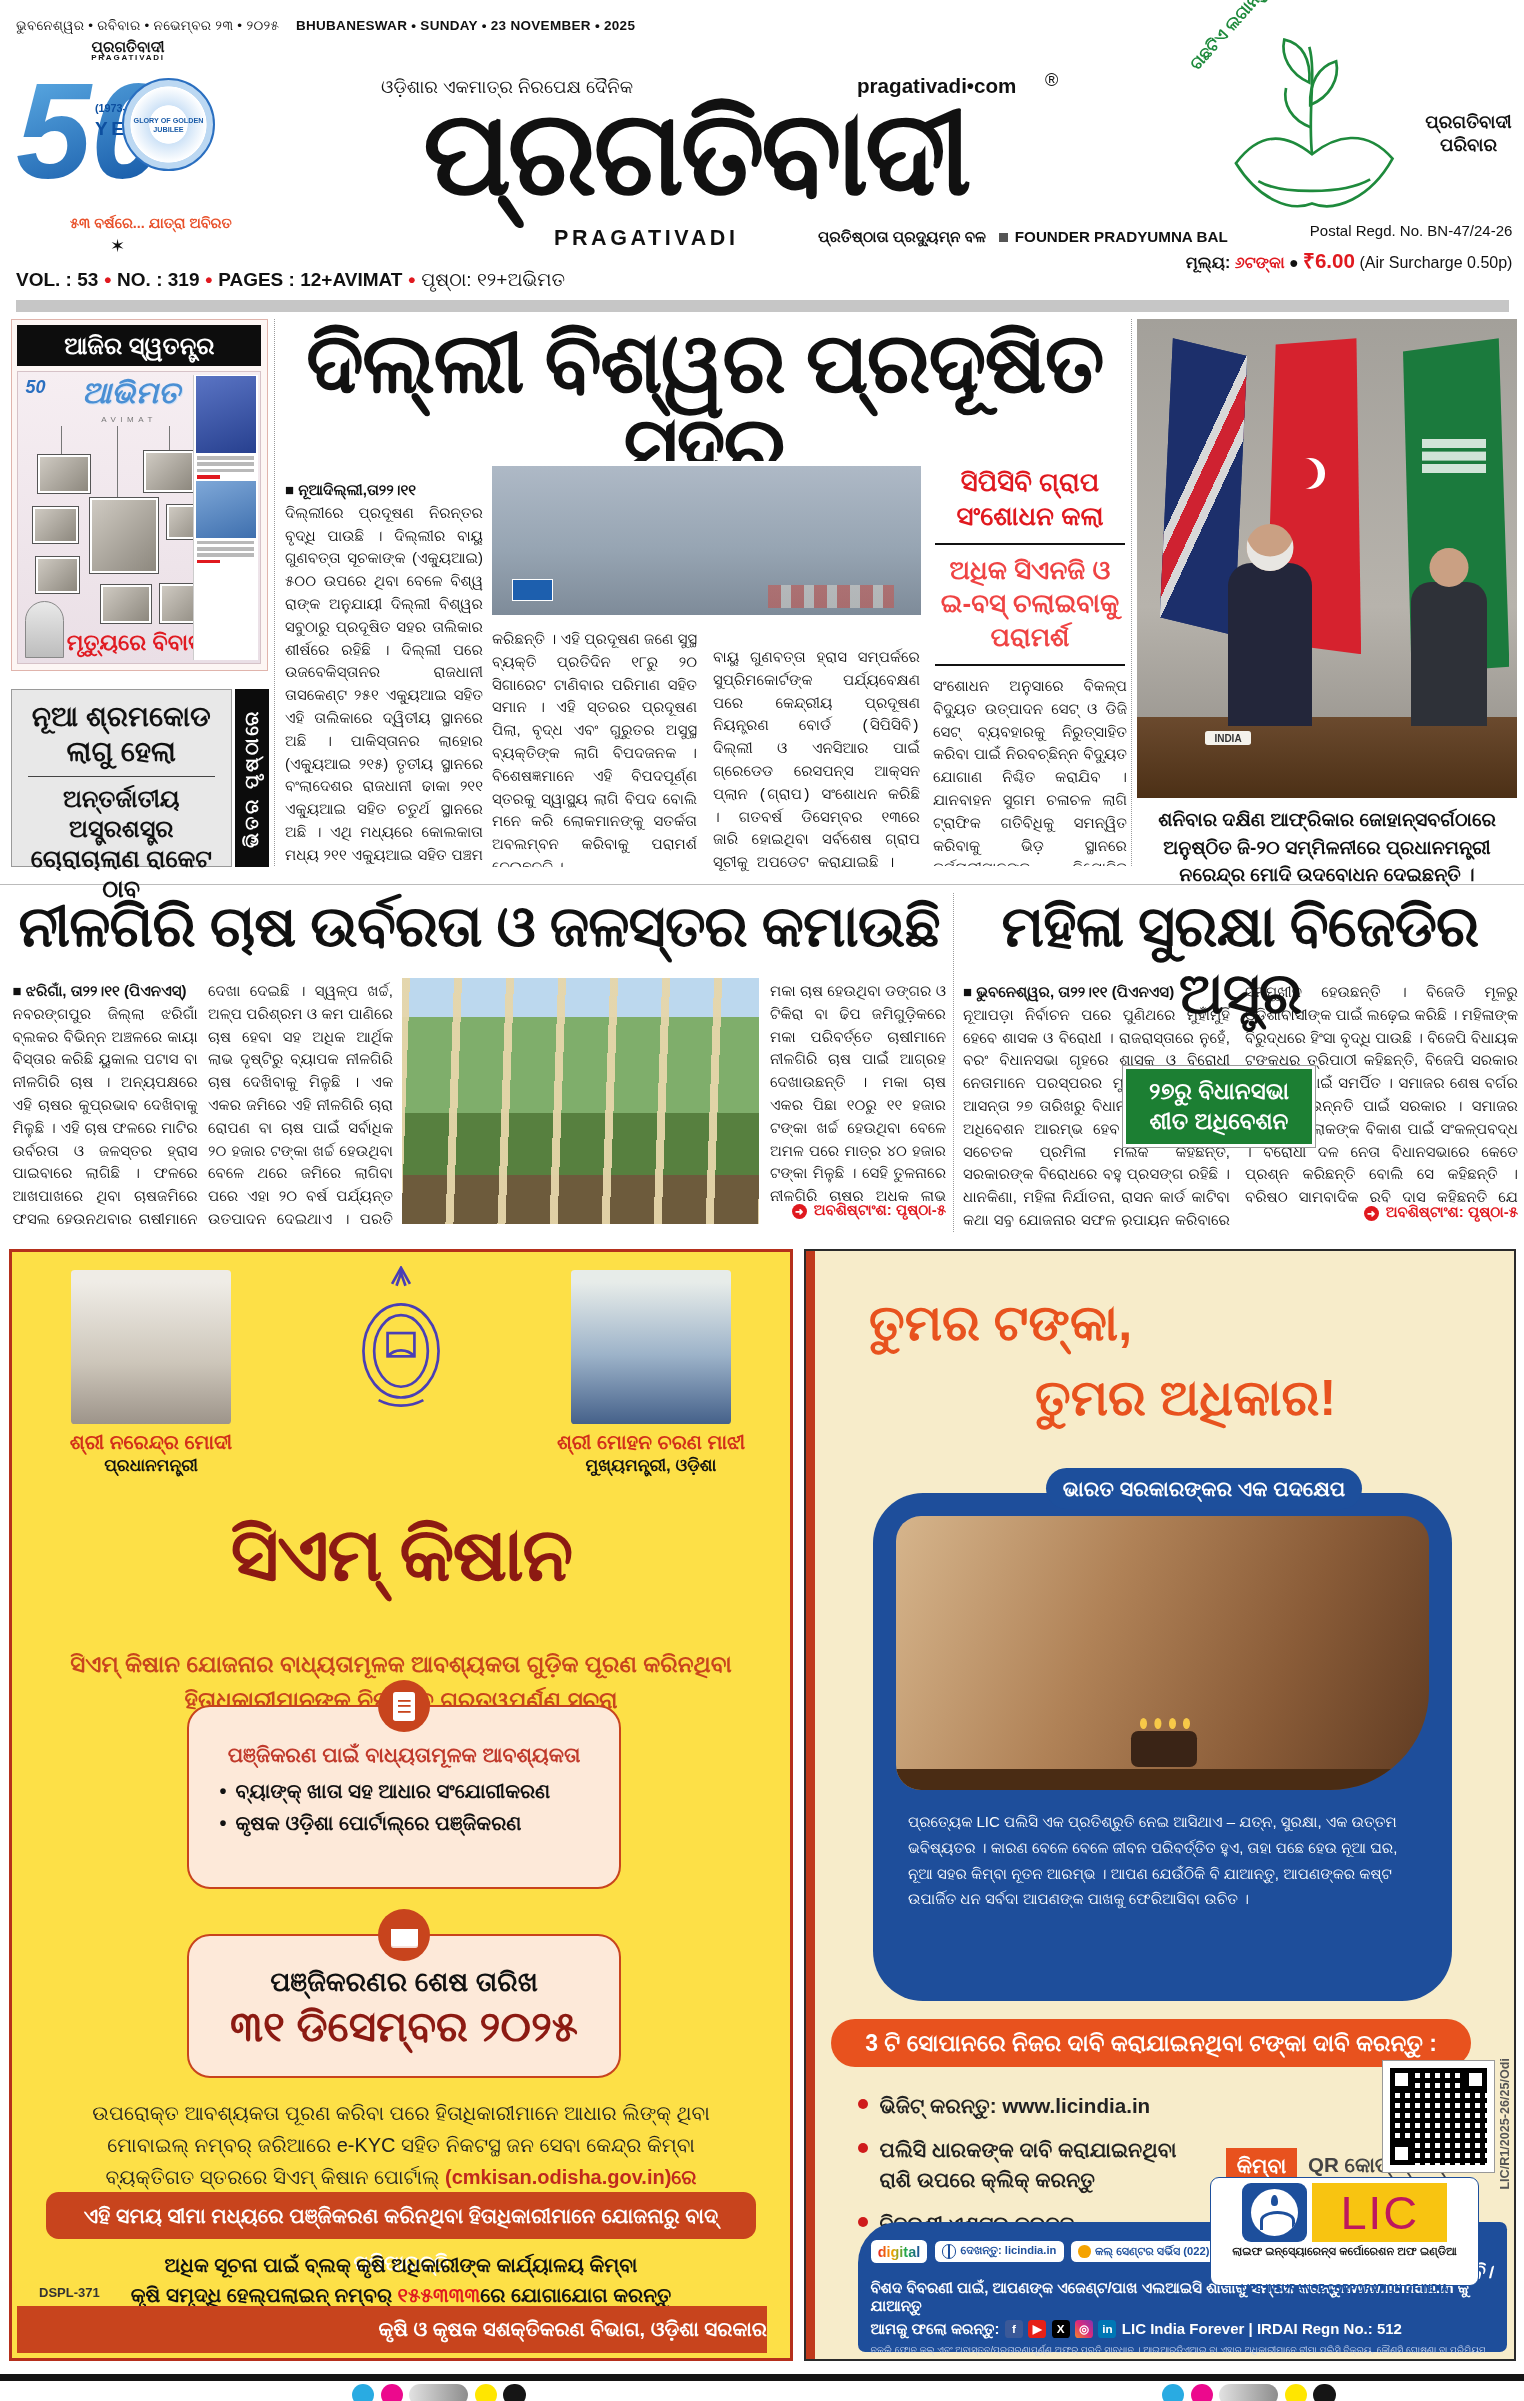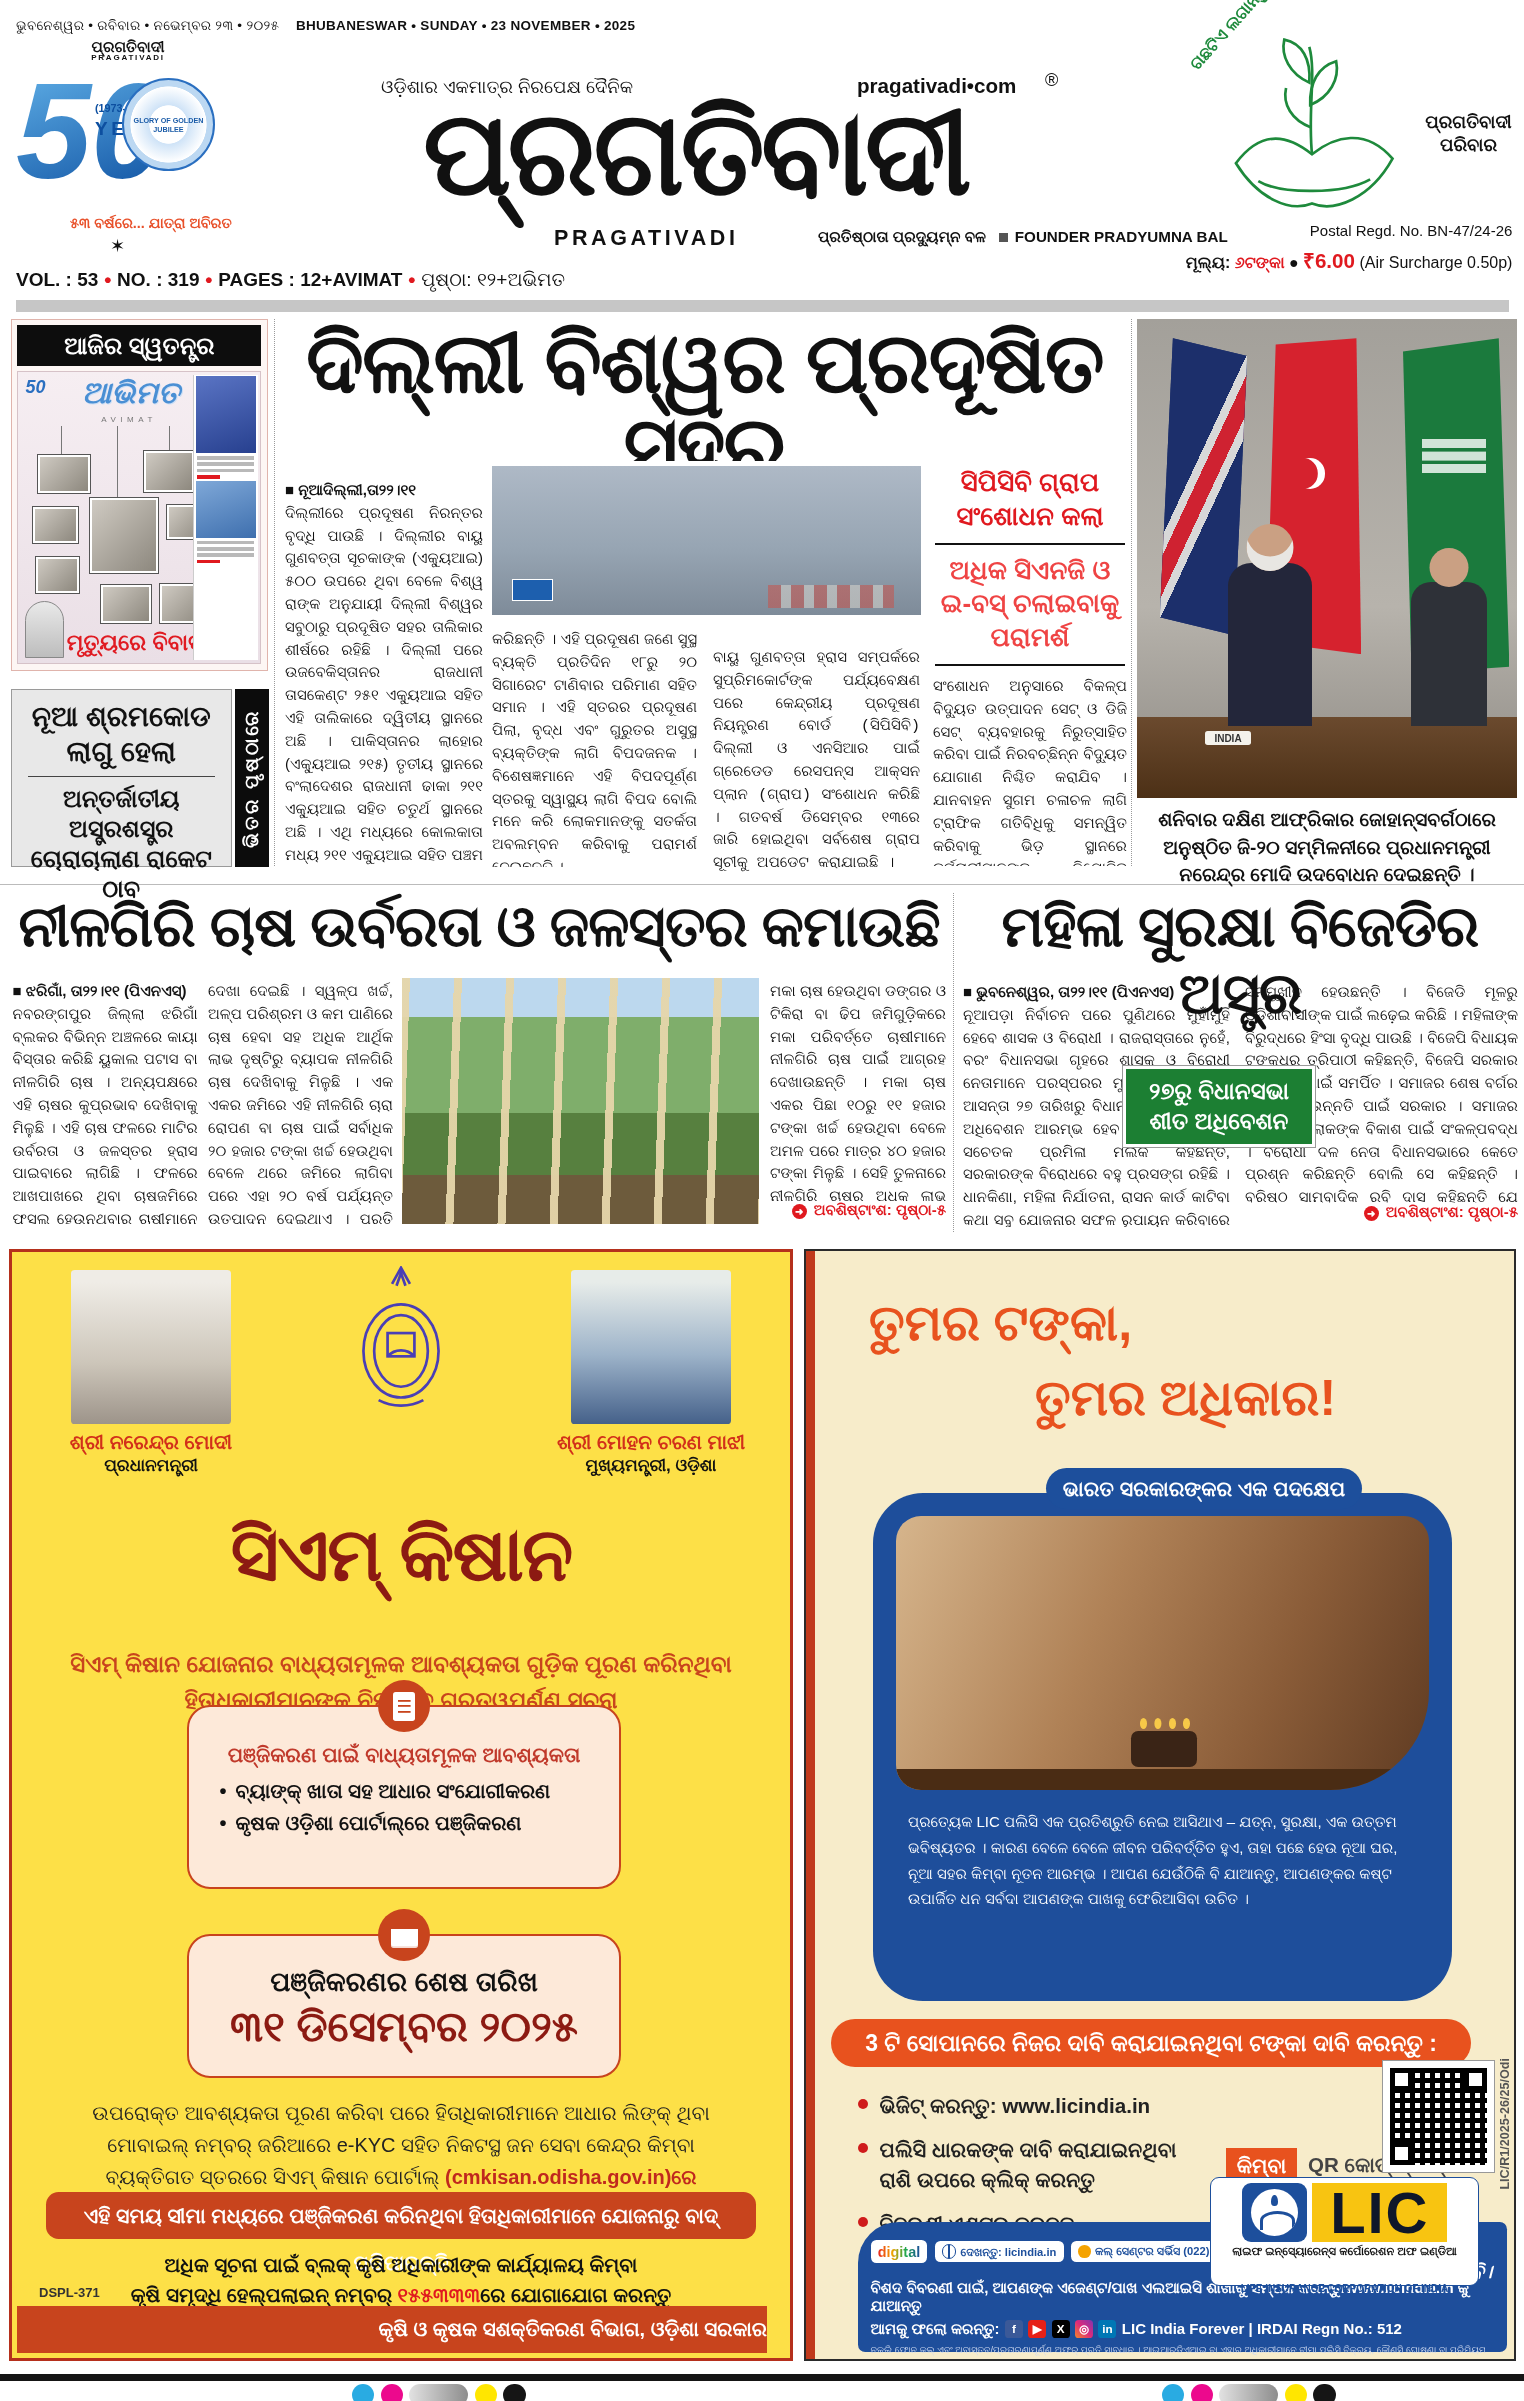--- a/index.html
+++ b/index.html
@@ -183,26 +183,26 @@
       linear-gradient(#000 25%,transparent 25% 50%,#000 50% 75%,transparent 75%);
     background-size:20px 20px; background-blend-mode:multiply; position:relative; }
   .lic-qr .fp { position:absolute; width:23px; height:23px; border:5.4px solid #000; background:#fff; }
   .lic-sidecode { position:absolute; right:1.8px; top:807px; writing-mode:vertical-rl; transform:rotate(180deg); font-size:12.6px; color:#555; font-weight:bold; }
   .lic-logo { position:absolute; left:404px; top:926px; width:269px; height:109px; background:#fff; border:1.8px solid #1d4f9c; border-radius:9px; z-index:4; padding:4.5px 7.2px; text-align:center; }
   .lic-logo .row { display:flex; gap:5.4px; justify-content:center; }
   .lic-logo .hands { width:65px; height:59px; background:#1d4f9c; border-radius:9px; display:flex; align-items:center; justify-content:center; }
   .lic-logo .hands .c { width:47px; height:47px; border-radius:50%; background:#fff; position:relative; overflow:hidden; }
   .lic-logo .hands .c::before { content:""; position:absolute; left:9px; bottom:5.4px; width:29px; height:16px; border-radius:50% 50% 0 0; border:3.6px solid #1d4f9c; border-bottom:none; }
   .lic-logo .hands .c::after { content:""; position:absolute; left:20.6px; top:6.3px; width:6.3px; height:10.8px; background:#1d4f9c; border-radius:50% 50% 50% 50%/60% 60% 40% 40%; }
-  .lic-logo .yl { width:135px; height:59px; background:#f8c411; color:#0f172a; font-size:58px; font-weight:700; line-height:59px; letter-spacing:1.8px; }
+  .lic-logo .yl { width:135px; height:59px; background:#f8c411; color:#be185d; font-size:47px; font-weight:400; line-height:59px; letter-spacing:1.8px; }
   .lic-logo .od { font-size:11.2px; font-weight:bold; margin-top:3.6px; }
   .lic-logo .en { font-size:10px; font-weight:bold; color:#1d4f9c;margin-top:25px; }
   .lic-foot { position:absolute; left:52px; right:7.2px; top:971px; bottom:7.2px; background:#1e4e9b; border-radius:41px 7.2px 7.2px 7.2px; padding:9px 12.6px; color:#fff; }
   .badges { display:flex; gap:7.2px; align-items:center; }
-  .chip { background:#fff; border-radius:5.4px; padding:3.6px 7.2px; font-size:11.2px; font-weight:bold; color:#1d4f9c; display:flex; align-items:flex-end; gap:4.5px; }
+  .chip { background:#fff; border-radius:5.4px; padding:3.6px 7.2px; font-size:11.2px; font-weight:bold; color:#1d4f9c; display:flex; align-items:flex-start; gap:4.5px; }
   .chip .dg { font-size:14.4px; font-weight:900; background:linear-gradient(90deg,#e8251f,#f5a300,#1ca84f,#1d4f9c); -webkit-background-clip:text; background-clip:text; color:transparent; }
   .chip .glb { width:14.4px; height:14.4px; border-radius:50%; border:1.8px solid #1d4f9c; background:linear-gradient(90deg,transparent 45%,#1d4f9c 45% 55%,transparent 55%); }
   .chip .ph { width:12.6px; height:12.6px; border-radius:50%; background:#f5a300; }
   .wa { border:1.8px solid #74c96e; border-radius:16px; padding:1.8px 9px; line-height:1.1; }
   .wa .l1 { font-size:10.8px; font-weight:bold; color:#d8e6ff; }
   .wa .l2 { font-size:20px; font-weight:900; color:#fff; }
   .hi { width:41px; height:41px; border-radius:50% 50% 50% 5.4px; background:#4cae3f; color:#fff; font-size:13.5px; font-weight:900; display:flex; align-items:center; justify-content:center; }
   .lfline { font-size:15px; font-weight:bold; margin-top:7.2px; }
   .lfline2 { display:flex; align-items:center; gap:5.4px; margin-top:4.5px; font-size:15px; font-weight:bold; }
   .sicon { width:18px; height:18px; border-radius:3.6px; color:#fff; font-size:11.7px; font-weight:900; text-align:center; line-height:18px; }

